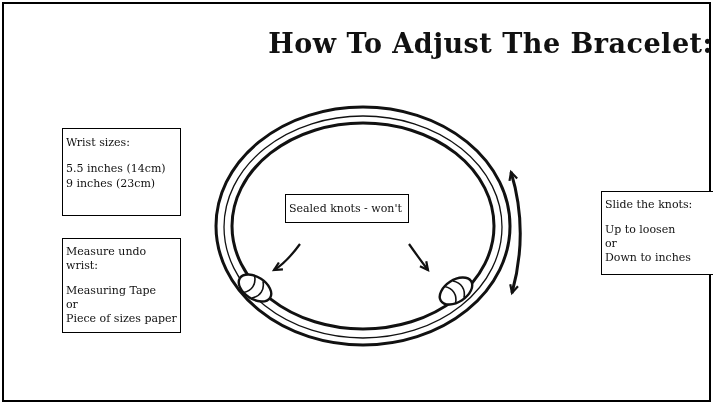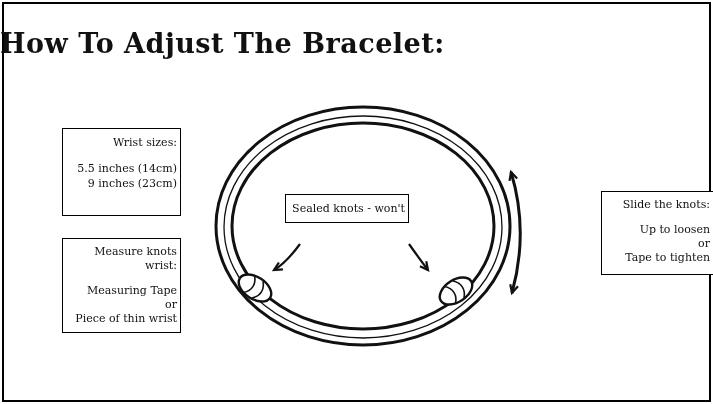--- a/index.html
+++ b/index.html
@@ -16,36 +16,36 @@
     position: absolute;
     inset: 2px;
     border: 2px solid #000000;
     pointer-events: none;
   }
   .page-title {
     position: absolute;
     top: 28px;
     left: 0;
     width: 100%;
-    text-align: left;
+    text-align: right;
     font-size: 27px;
     font-weight: bold;
     letter-spacing: 0.5px;
     z-index: 3;
   }
   .diagram-svg {
     position: absolute;
     inset: 0;
     z-index: 1;
   }
   .box {
     position: absolute;
     border: 1.5px solid #000000;
     background: #ffffff;
-    text-align: right;
+    text-align: left;
     font-size: 11px;
     line-height: 15px;
     z-index: 2;
     box-sizing: border-box;
     padding: 6px 3px;
   }
   .box .gap { height: 11px; }
   .box-wrist-sizes   { left: 62px;  top: 128px; width: 119px; min-height: 88px; }
   .box-measure-wrist { left: 62px;  top: 238px; width: 119px; min-height: 93px; line-height: 14px; }
   .box-sealed-knots  { left: 285px; top: 194px; width: 124px; }
@@ -93,32 +93,32 @@
   </svg>
 
   <div class="box box-wrist-sizes">
     <div>Wrist sizes:</div>
     <div class="gap"></div>
     <div>5.5 inches (14cm)</div>
     <div>9 inches (23cm)</div>
   </div>
 
   <div class="box box-measure-wrist">
-    <div>Measure knots wrist:</div>
+    <div>Measure undo wrist:</div>
     <div class="gap"></div>
     <div>Measuring Tape</div>
     <div>or</div>
-    <div>Piece of thin wrist</div>
+    <div>Piece of sizes paper</div>
   </div>
 
   <div class="box box-sealed-knots">
     <div>Sealed knots - won't</div>
   </div>
 
   <div class="box box-slide-knots">
     <div>Slide the knots:</div>
     <div class="gap"></div>
     <div>Up to loosen</div>
     <div>or</div>
-    <div>Tape to tighten</div>
+    <div>Down to inches</div>
   </div>
 
 </div>
 
 </body></html>

